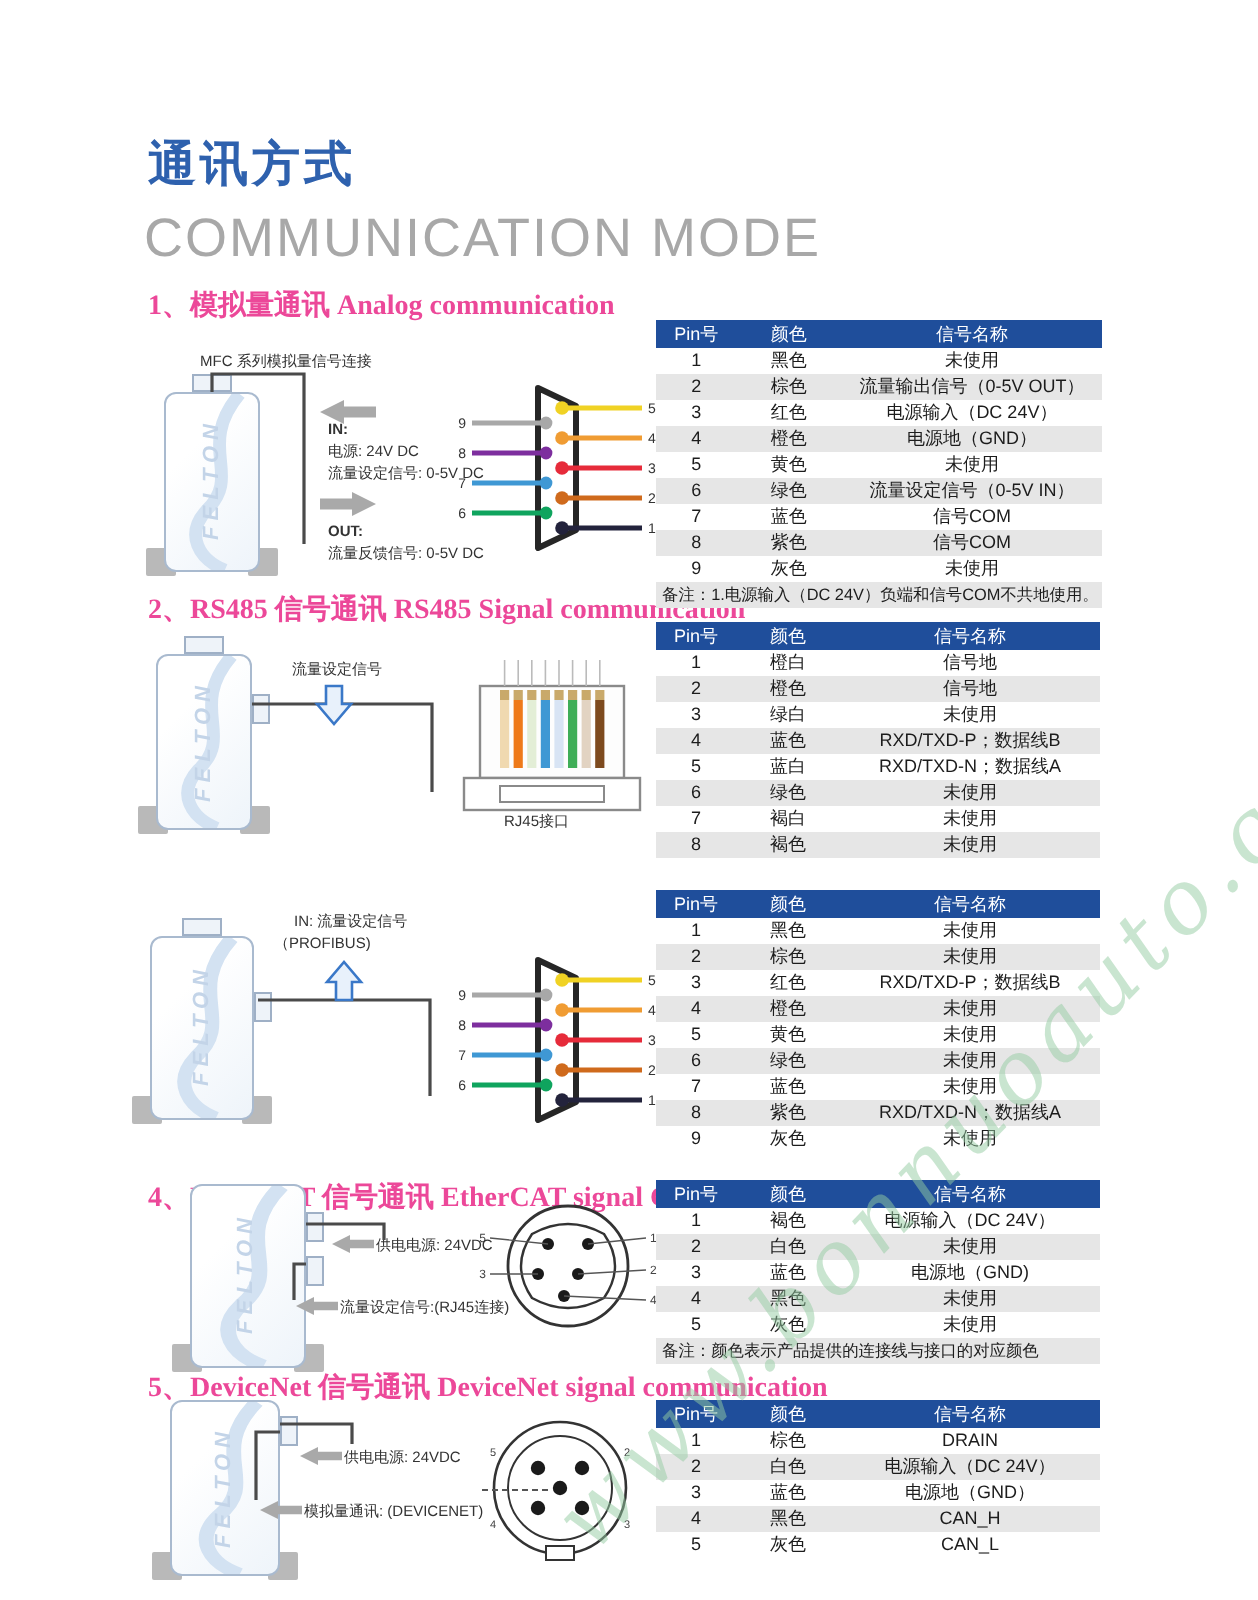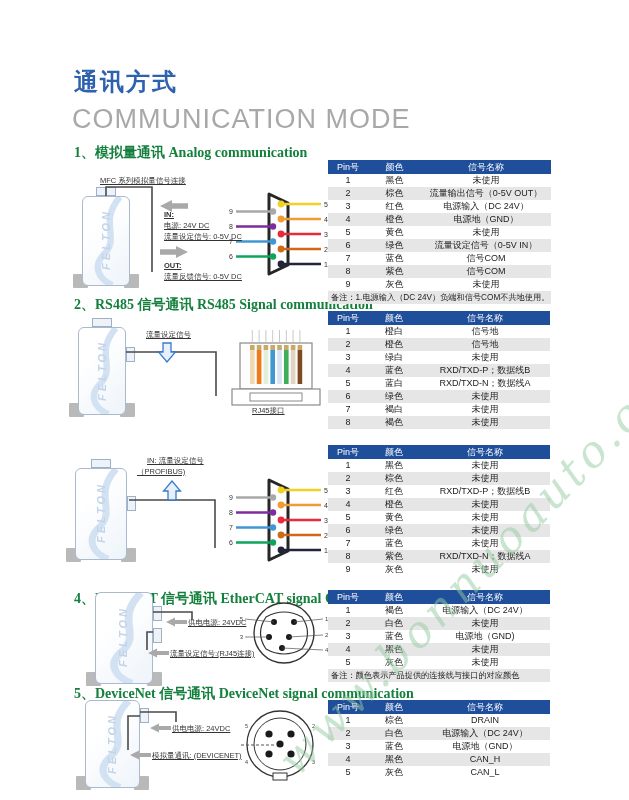--- a/index.html
+++ b/index.html
@@ -2,23 +2,23 @@
 <html><head>
 <meta charset="utf-8">
 <style>
   html,body{margin:0;padding:0;background:#ffffff;}
   .page{position:relative;width:629px;height:800px;background:#ffffff;overflow:hidden;
         font-family:"Liberation Sans",sans-serif;}
   .title-zh{position:absolute;left:74px;top:66px;margin:0;font-size:24px;font-weight:bold;
         color:#2e61ae;letter-spacing:2px;font-family:"Liberation Sans",sans-serif;}
   .title-en{position:absolute;left:72px;top:104px;margin:0;font-size:27px;font-weight:normal;
         color:#a8a8a8;letter-spacing:1px;font-family:"Liberation Sans",sans-serif;}
-  .sec-heading{position:absolute;left:74px;font-size:14px;font-weight:bold;color:#15803d;
+  .sec-heading{position:absolute;left:74px;font-size:14px;font-weight:bold;color:#ec4899;
         font-family:"Liberation Serif",serif;white-space:nowrap;}
-  .dlabel{position:absolute;font-size:7.5px;color:#333;white-space:nowrap;z-index:2;text-decoration:underline;}
+  .dlabel{position:absolute;font-size:7.5px;color:#333;white-space:nowrap;z-index:2;}
   .dlabel.b{font-weight:bold;}
   
   .tablebox{position:absolute;width:222px;z-index:1;}
   table.pintable{border-collapse:collapse;width:100%;text-align:center;font-size:9px;color:#1c1c1c;}
   table.pintable th{background:#1f4e9b;color:#ffffff;font-size:9px;font-weight:normal;height:14px;padding:0;}
   table.pintable td{height:13px;line-height:13px;padding:0 2px;}
   table.pintable tbody tr:nth-child(even) td{background:#e6e6e6;}
   table.pintable tr.noterow td{text-align:left;font-size:8.2px;padding-left:3px;white-space:nowrap;}
   
   .device{position:absolute;z-index:1;}

